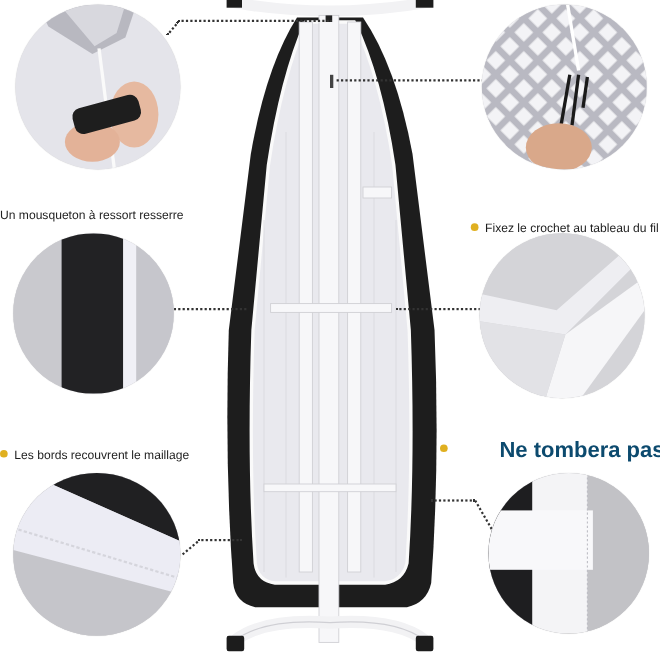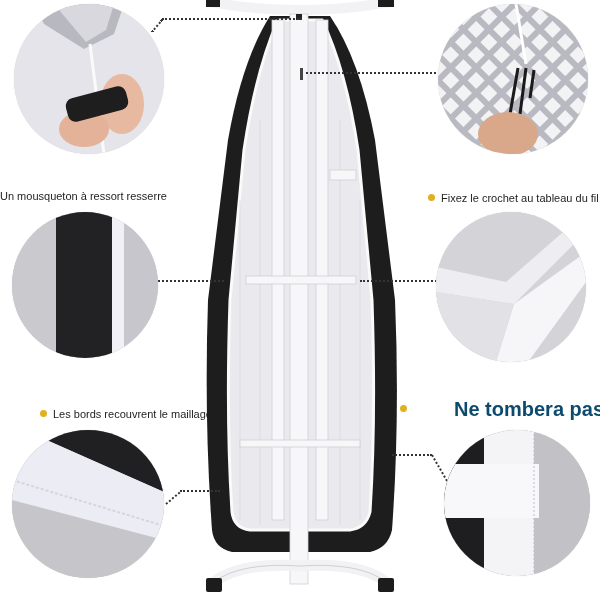--- a/index.html
+++ b/index.html
@@ -88,21 +88,21 @@
       <line x1="96" y1="66" x2="92" y2="94"></line>
     </g>
     <ellipse cx="70" cy="130" rx="30" ry="22" fill="#d9a88a"></ellipse>
   </svg>
 </div>
 
 <div class="caption" style="left:0;top:164px;">
   <div>Un mousqueton  à  ressort resserre</div>
 </div>
 
-<div class="caption" style="left:428px;top:166px;">
+<div class="caption" style="left:428px;top:176px;">
   <span class="bullet"></span><span>Fixez le crochet au tableau du fil</span>
 </div>
 
 <div class="circle" style="left:12px;top:212px;width:146px;height:146px;background:#cfcfd4;">
   <svg width="146" height="146" viewBox="0 0 146 146">
     <rect x="0" y="0" width="44" height="146" fill="#c9c9ce"></rect>
     <rect x="44" y="0" width="56" height="146" fill="#222224"></rect>
     <rect x="100" y="0" width="12" height="146" fill="#f0f0f6"></rect>
     <rect x="112" y="0" width="34" height="146" fill="#c6c6cc"></rect>
   </svg>
@@ -110,21 +110,21 @@
 
 <div class="circle" style="left:436px;top:212px;width:150px;height:150px;background:#d8d8dc;">
   <svg width="150" height="150" viewBox="0 0 150 150">
     <rect width="150" height="150" fill="#d4d4d8"></rect>
     <path d="M0 55 L70 70 L150 0 L150 20 L78 92 L0 80 Z" fill="#eeeef2"></path>
     <path d="M78 92 L150 40 L150 70 L92 150 L60 150 Z" fill="#f6f6f8"></path>
     <path d="M0 80 L78 92 L60 150 L0 150 Z" fill="#e2e2e6"></path>
   </svg>
 </div>
 
-<div class="caption" style="left:0;top:382px;padding-left:40px;">
+<div class="caption" style="left:0;top:382px;">
   <span class="bullet"></span><span>Les bords recouvrent le maillage</span>
 </div>
 
 <div class="caption" style="left:400px;top:378px;font-size:10px;">
   <span class="bullet"></span>
 </div>
 <div class="big" style="left:454px;top:398px;">Ne tombera pas</div>
 
 <div class="circle" style="left:12px;top:430px;width:152px;height:148px;background:#cacace;">
   <svg width="152" height="148" viewBox="0 0 152 148">

